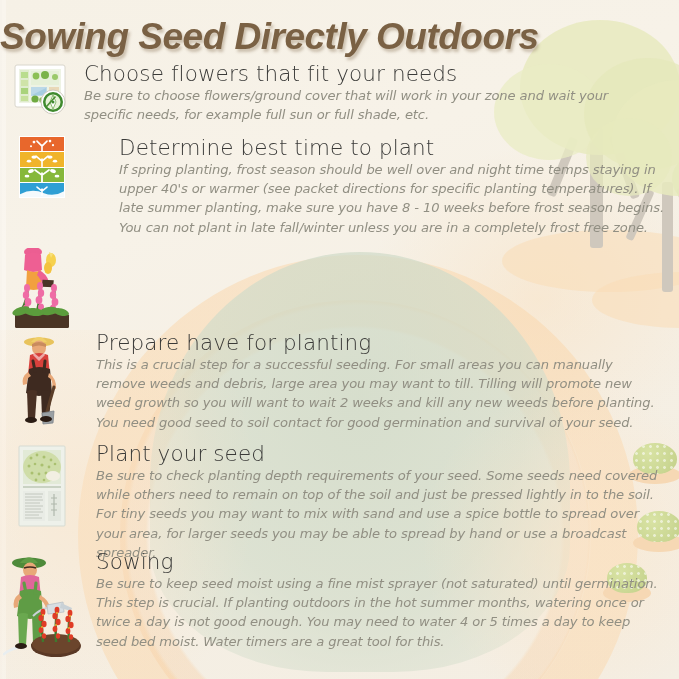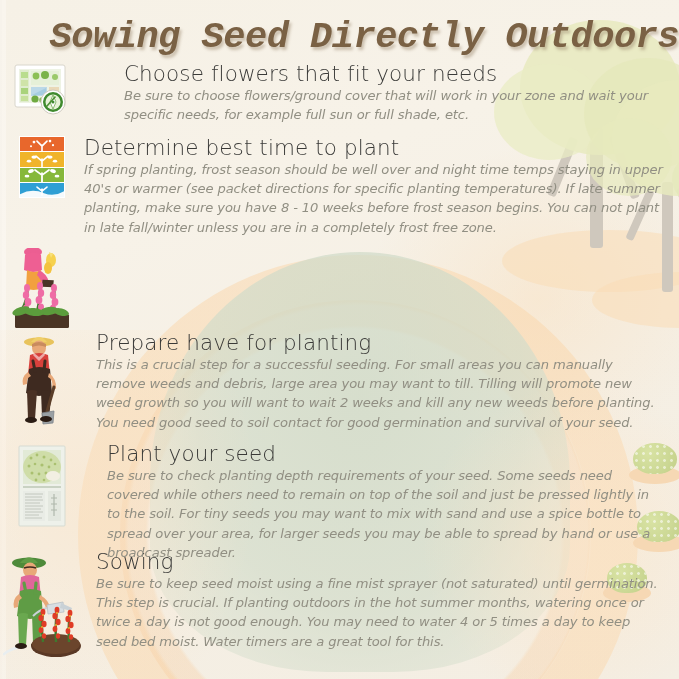--- a/index.html
+++ b/index.html
@@ -155,22 +155,22 @@
     z-index: 5;
     width: 679px;
     height: 679px;
     box-sizing: border-box;
   }
   .title {
     position: absolute;
     top: 16px;
     left: 0;
     width: 679px;
-    text-align: right;
-    font-family: Liberation Mono, monospace;
+    text-align: left;
+    font-family: Liberation Sans, sans-serif;
     font-style: italic;
     font-weight: bold;
     font-size: 37px;
     letter-spacing: -0.5px;
     color: #7a6144;
     text-shadow: 2px 3px 3px rgba(150,130,105,0.45);
     white-space: nowrap;
   }
 
   .step {
@@ -205,25 +205,25 @@
     font-family: "DejaVu Sans", sans-serif;
     font-style: italic;
     font-size: 13.1px;
     line-height: 1.46;
     color: #918f83;
     margin: 0;
     letter-spacing: -0.1px;
   }
 
   
-  #step-1 { top: 62px; gap: 40px; }
-  #step-2 { top: 136px; }
+  #step-1 { top: 62px; }
+  #step-2 { top: 136px; gap: 35px; }
   #step-3 { top: 248px; }
   #step-4 { top: 331px; }
-  #step-5 { top: 442px; gap: 11px; }
+  #step-5 { top: 442px; }
   #step-6 { top: 550px; }
 
   #step-1 .step-body { padding-right: 20px; }
   #step-3 .step-body { padding-left: 8px; }
   #step-4 .step-body { padding-left: 12px; }
   #step-5 .step-body { padding-left: 12px; }
   #step-6 .step-body { padding-left: 12px; }
 
   
   .icon-art { display:block; }

